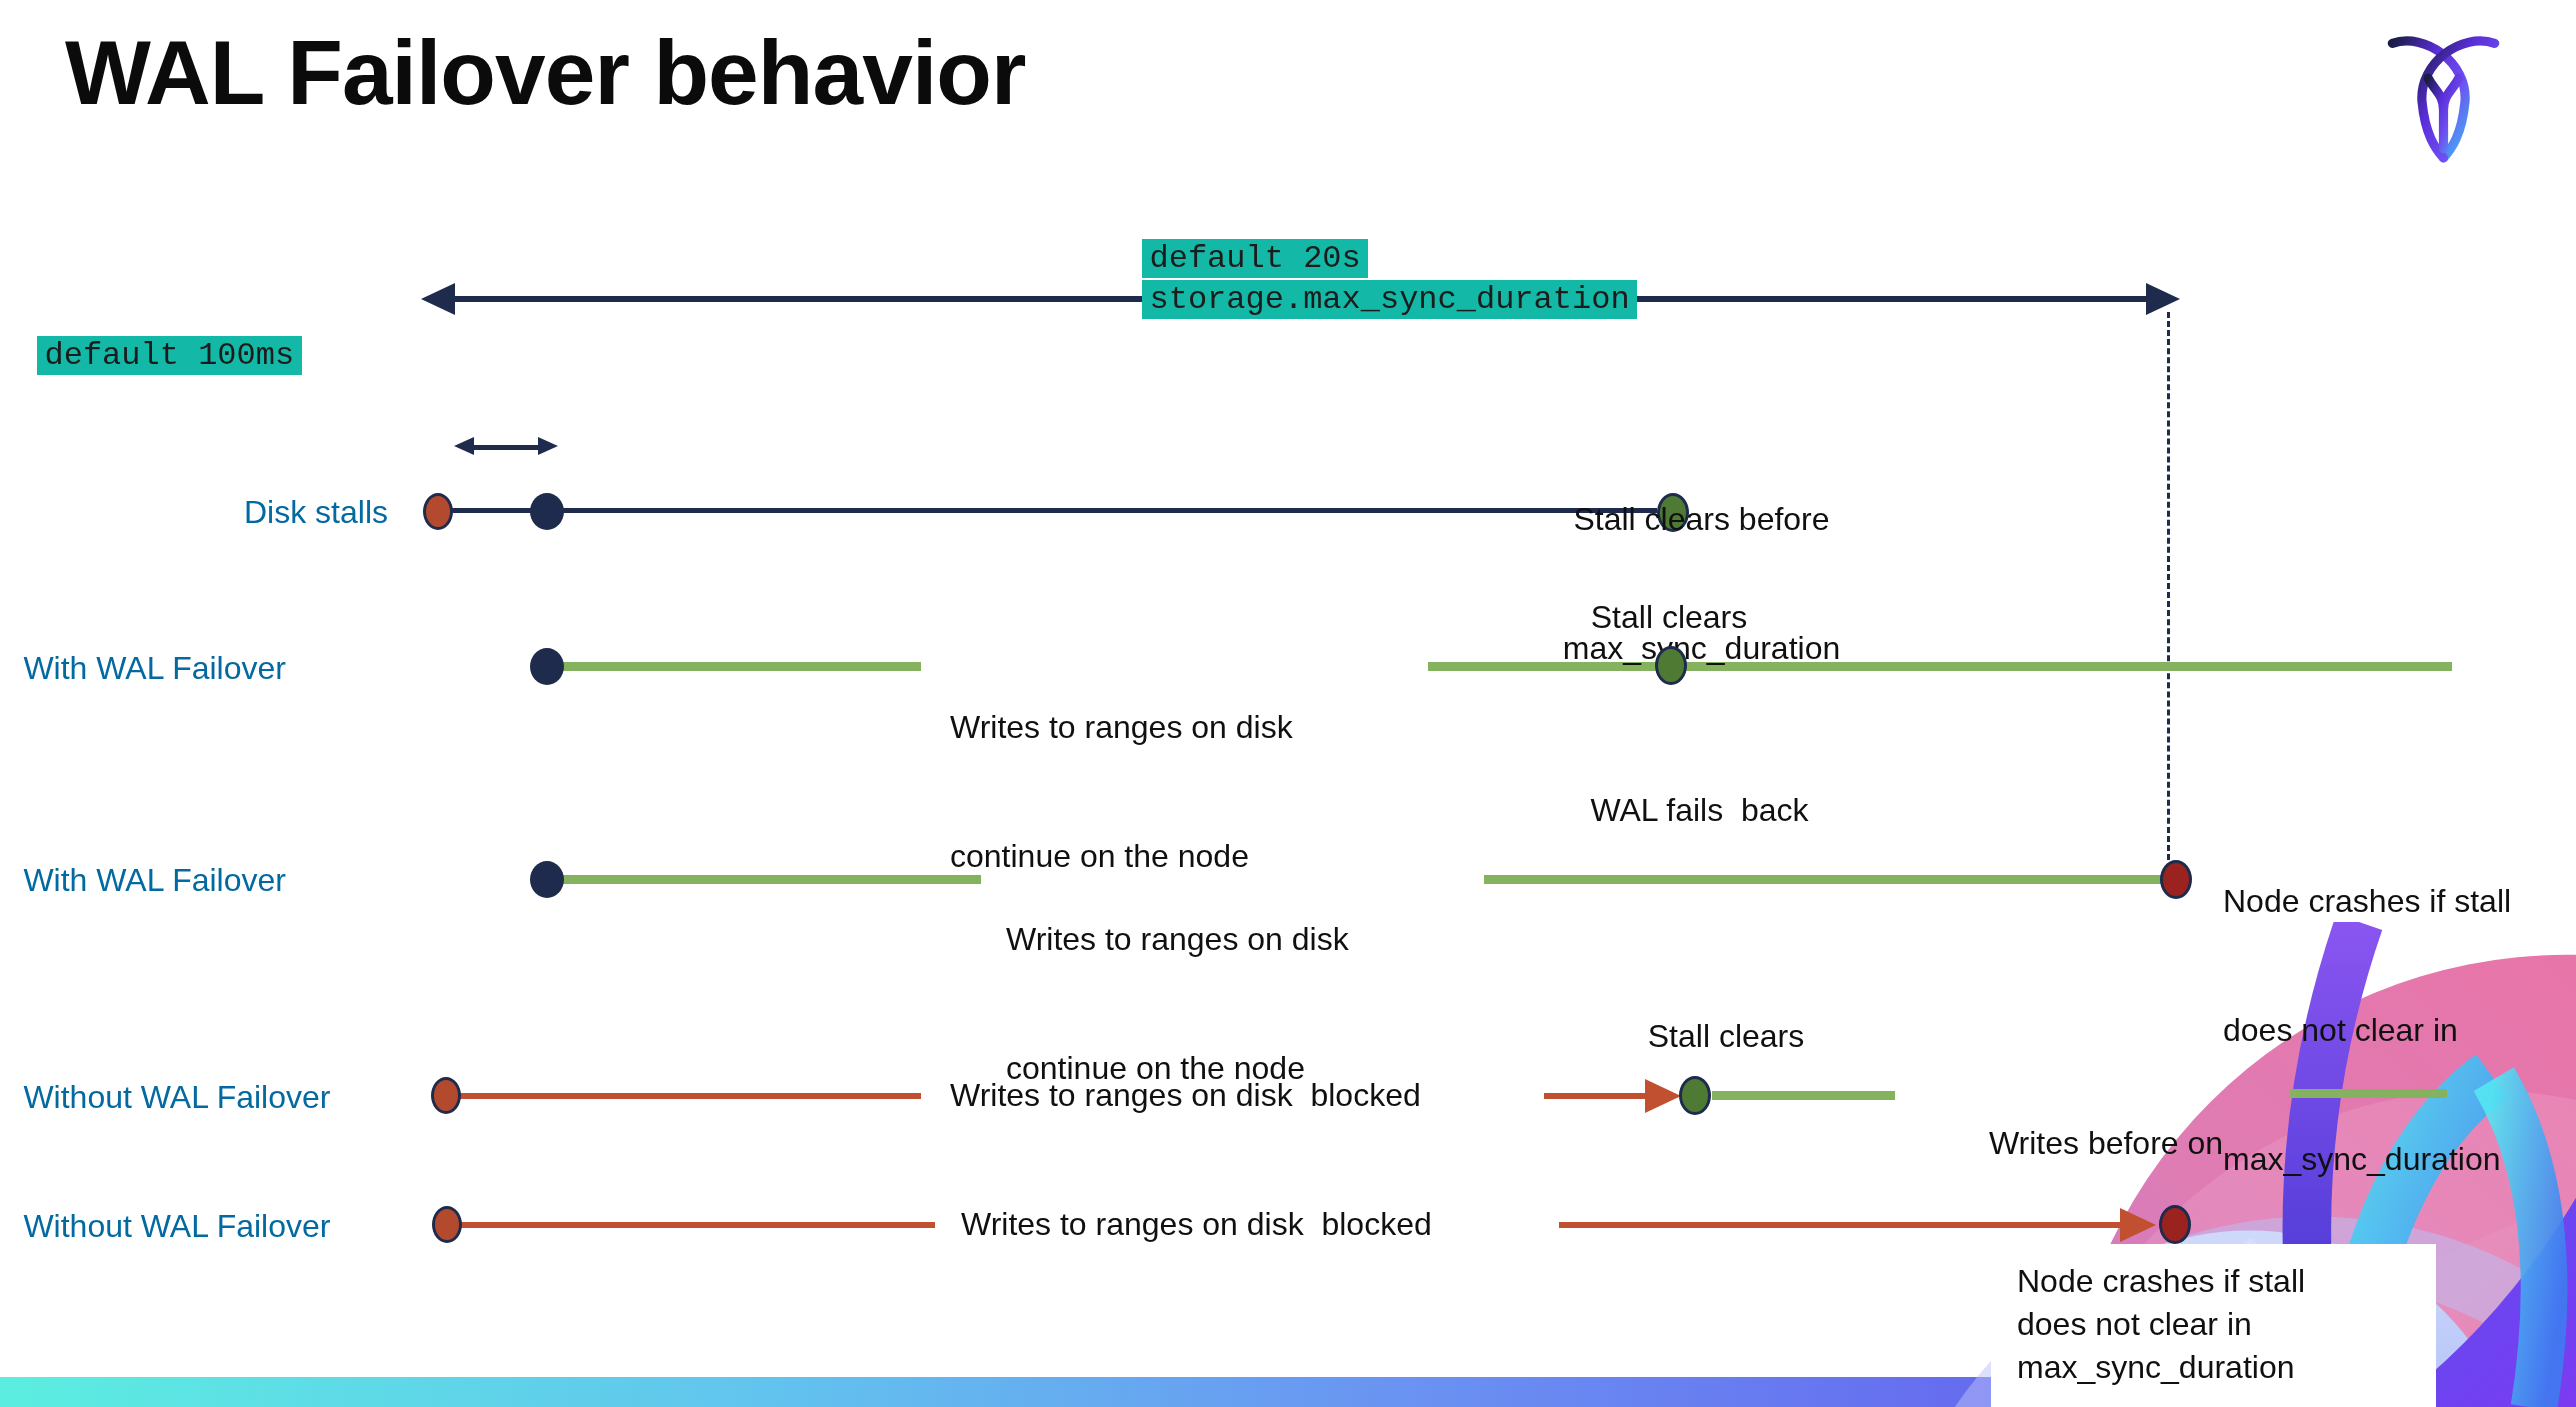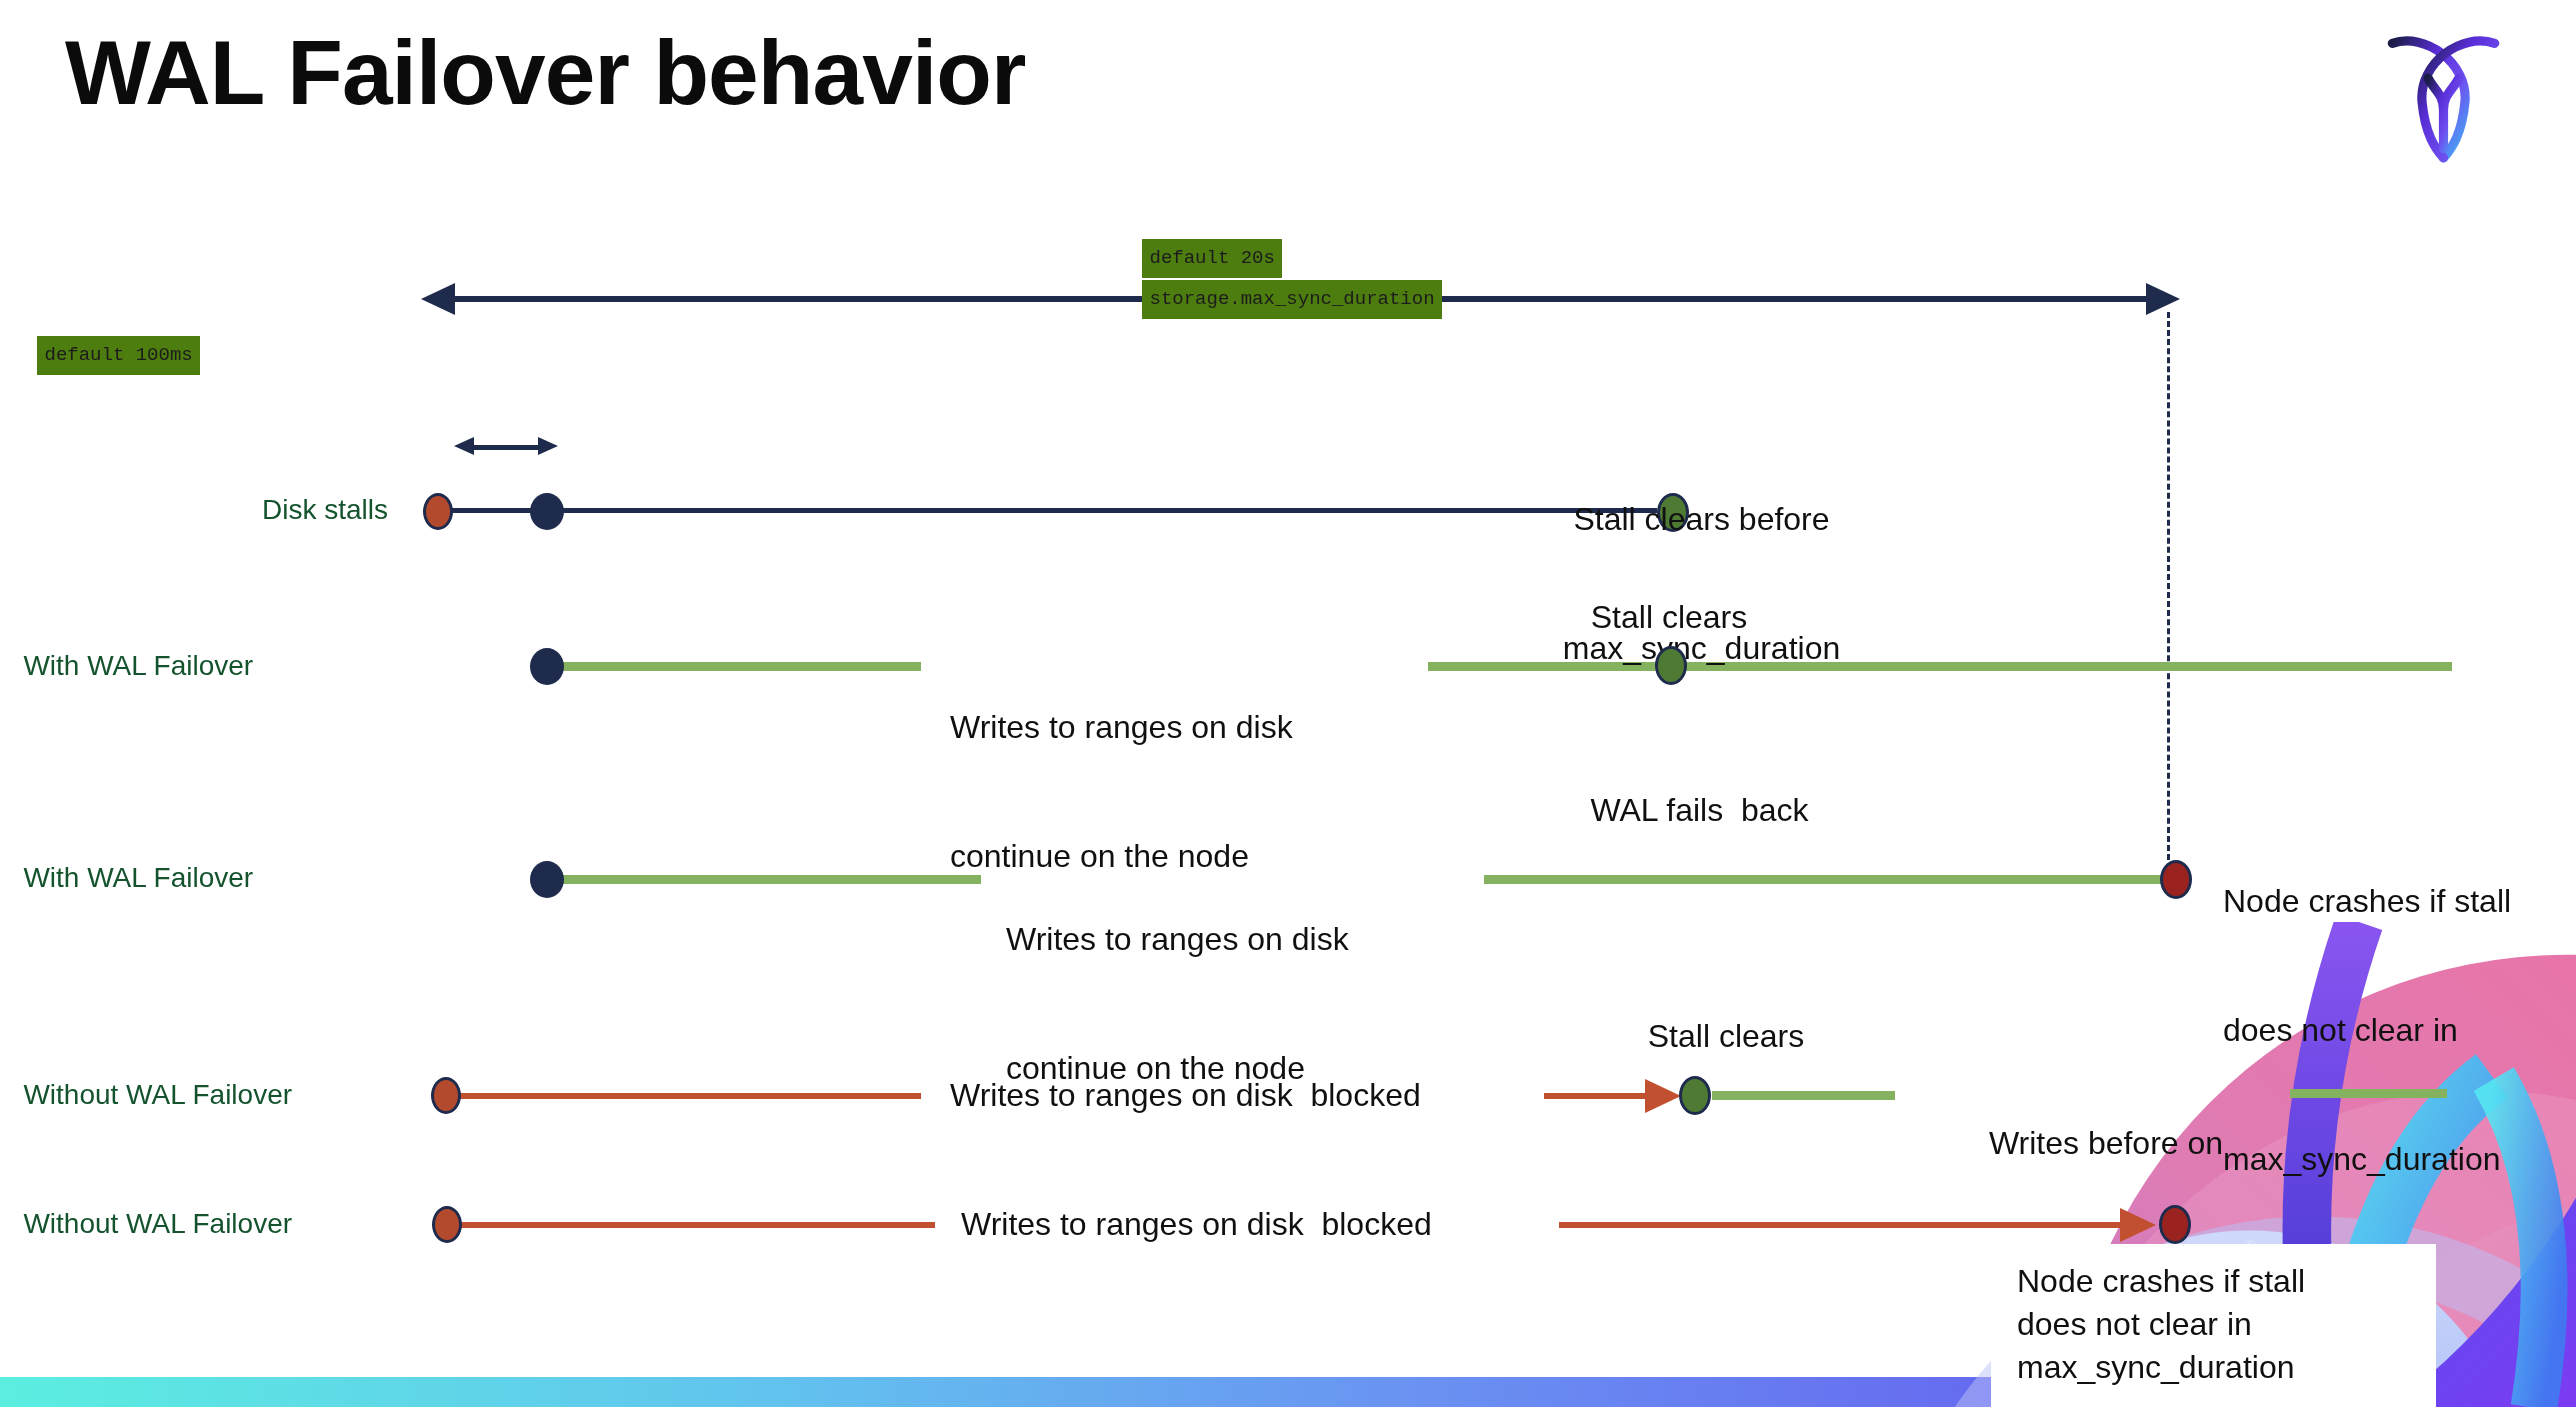--- a/index.html
+++ b/index.html
@@ -1,23 +1,23 @@
 <!DOCTYPE html>
 <html style="font-size:15px"><head>
 <meta charset="utf-8">
 <style>
   html,body{margin:0;padding:0;background:#ffffff;}
   #slide{position:relative;width:2576px;height:1408px;background:#ffffff;overflow:hidden;
          font-family:"Liberation Sans",sans-serif;color:#111111;}
   .title{position:absolute;left:65px;top:20.6px;font-size:91px;font-weight:bold;
          letter-spacing:-0.9px;color:#0b0b0b;}
   .code{position:absolute;font-family:"Liberation Mono","DejaVu Sans Mono",monospace;
-        font-size:19px;line-height:37px;background:#4d7c0f;color:#1c1c1c;
+        font-size:32px;line-height:37px;background:#14b8a6;color:#1c1c1c;
         padding:0.9px 7.5px;white-space:pre;z-index:6;}
-  .rowlabel{position:absolute;font-size:28px;color:#14532d;z-index:5;}
+  .rowlabel{position:absolute;font-size:32px;color:#0369a1;z-index:5;}
   .note{position:absolute;font-size:32px;line-height:43px;color:#101010;z-index:5;white-space:pre-wrap;}
   .center{text-align:center;}
   .hline{position:absolute;z-index:4;}
   .navyline{background:#1e2b4d;height:4.7px;}
   .greenline{background:#84b25f;height:9.3px;}
   .redline{background:#c0502f;height:5.6px;}
   .dot{position:absolute;border-radius:50%;z-index:5;box-sizing:border-box;}
   .dot-navy{width:34px;height:37px;background:#1e2b4d;}
   .dot-red{width:30px;height:37px;background:#b34a2e;border:3.7px solid #1e2b4d;}
   .dot-green{width:32px;height:39px;background:#4e7a33;border:3.7px solid #1e2b4d;}

